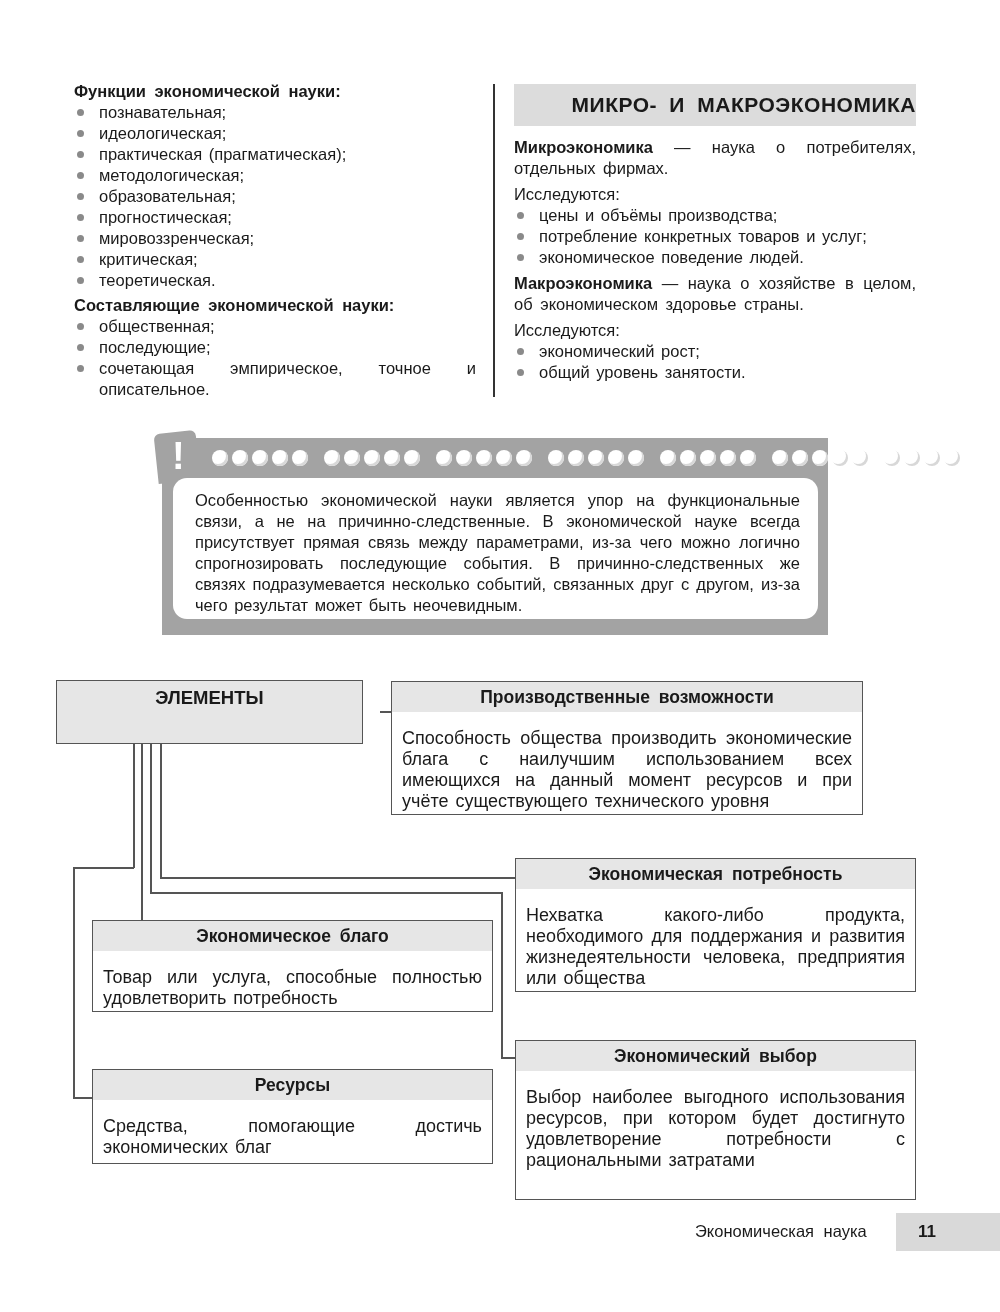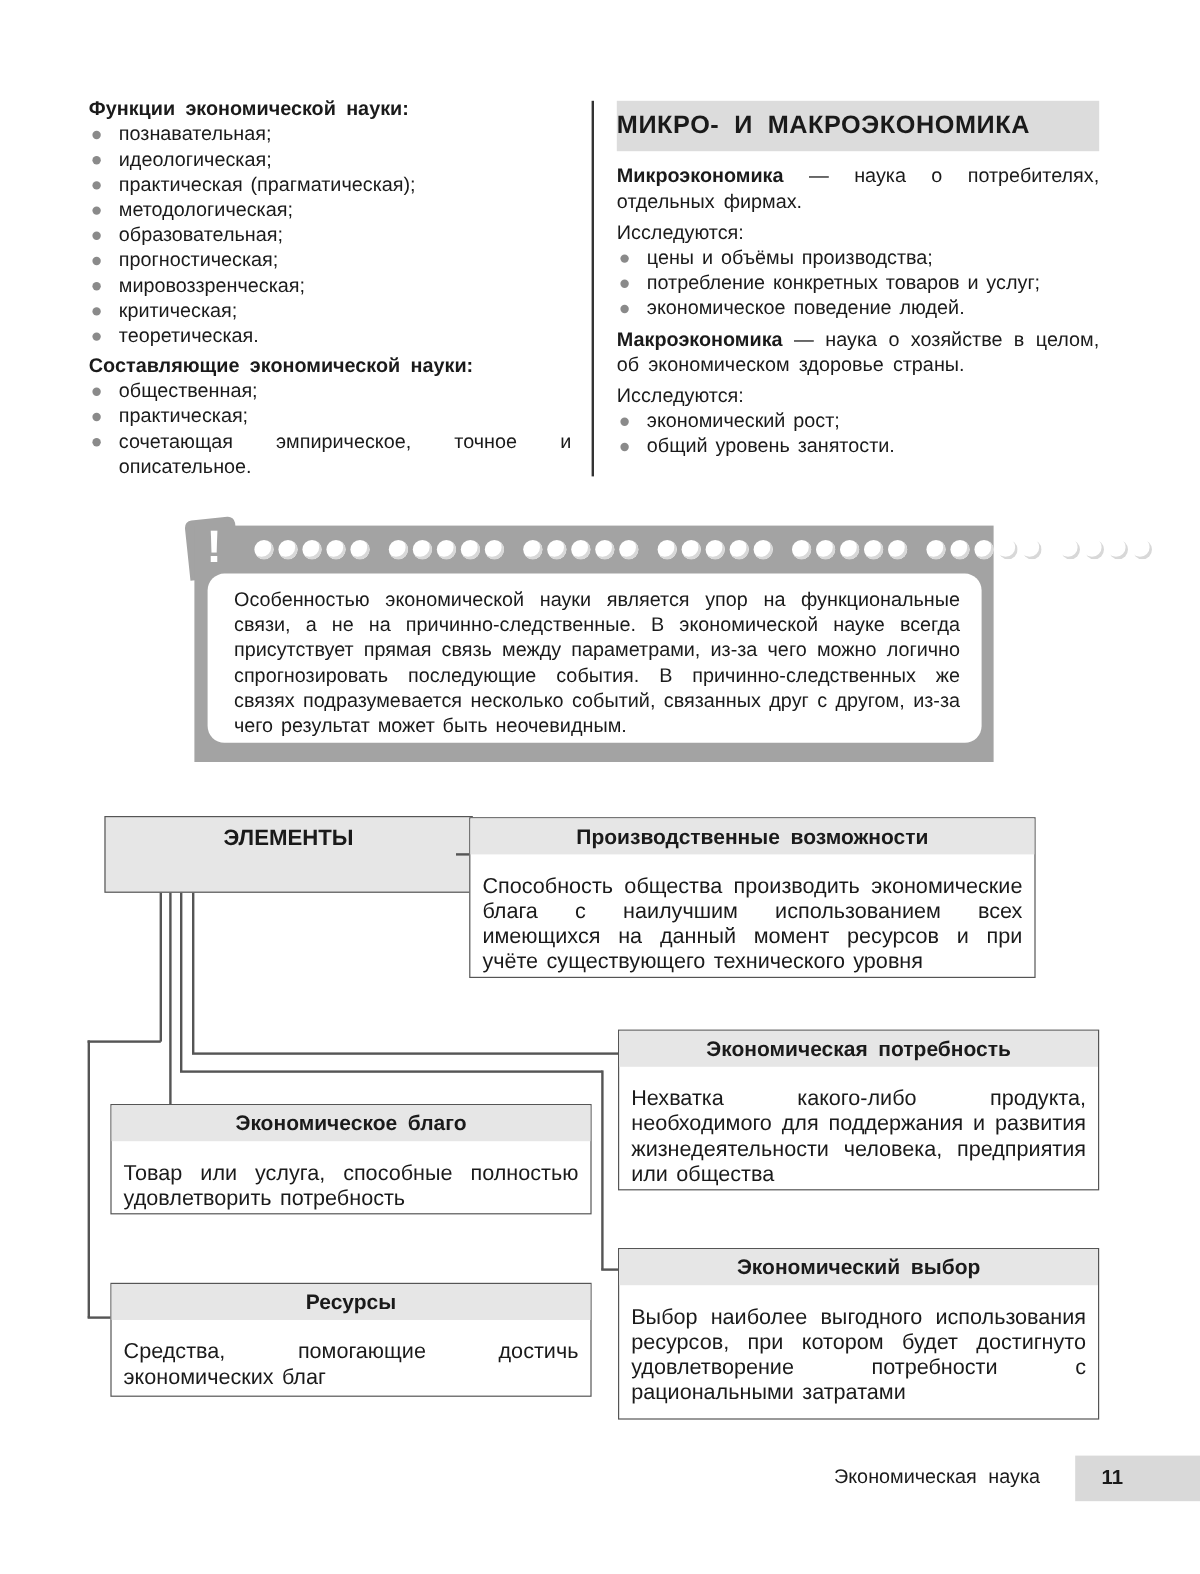--- a/index.html
+++ b/index.html
@@ -7,21 +7,21 @@
          font-family: "Liberation Sans", "DejaVu Sans", sans-serif; color: #1a1a1a; }
   .abs { position: absolute; }
   .txt { font-size: 16.5px; line-height: 21px; }
   .bold { font-weight: bold; }
   ul.bl { list-style: none; margin: 0; padding: 0; }
   ul.bl li { position: relative; padding-left: 25px; font-size: 16.5px; line-height: 21px; word-spacing: 2px; }
   ul.bl li::before { content: ""; position: absolute; left: 3px; top: 7px; width: 7px; height: 7px;
                      border-radius: 50%; background: #8a8a8a; }
   .justify { text-align: justify; }
   .sec-title { background: #dcdcdc; font-weight: bold; font-size: 21px; letter-spacing: 0.5px;
-               text-align: left; line-height: 42px; height: 42px; word-spacing: 6px; }
+               text-align: right; line-height: 42px; height: 42px; word-spacing: 6px; }
   .divider { background: #333; width: 1.5px; }
 
   
   .callout { background: #a3a3a3; }
   .callout-tab { background: #a3a3a3; border-radius: 6px 6px 0 0; transform: rotate(-6deg); }
   .excl { color: #fff; font-weight: bold; font-size: 38px; line-height: 40px; }
   .dots { display: flex; gap: 4px; align-items: center; }
   .dot { width: 16px; height: 16px; border-radius: 50%; background: #fff; box-shadow: inset -2px -2px 0 #d8d8d8; }
   .dot-gap { width: 8px; }
   .callout-inner { background: #ffffff; border-radius: 14px; padding: 12px 18px 12px 22px; box-sizing: border-box; }
@@ -52,21 +52,21 @@
     <li>методологическая;</li>
     <li>образовательная;</li>
     <li>прогностическая;</li>
     <li>мировоззренческая;</li>
     <li>критическая;</li>
     <li>теоретическая.</li>
   </ul>
   <div class="txt bold" style="margin-top:4px; word-spacing:4px;">Составляющие экономической науки:</div>
   <ul class="bl">
     <li>общественная;</li>
-    <li>практическая;</li>
+    <li>последующие;</li>
     <li class="justify" style="hyphens:auto;">сочетающая эмпирическое, точное и описательное.</li>
   </ul>
 </div>
 
 <div class="abs divider" style="left:493px; top:84px; height:313px;"></div>
 
 <div class="abs" style="left:514px; top:84px; width:402px;">
   <div class="sec-title">МИКРО- И МАКРОЭКОНОМИКА</div>
 
   <div class="txt justify" style="margin-top:11px; word-spacing:3px;">
@@ -132,21 +132,21 @@
     <span class="dot"></span>
       <span class="dot"></span>
       <span class="dot"></span>
       <span class="dot"></span>
   </div>
   <div class="abs callout-inner" style="left:11px; top:40px; width:645px; height:141px;">
     <p style="hyphens:auto;" lang="ru">Особенностью экономической науки является упор на функциональные связи, а не на причинно-следственные. В экономической науке всегда присутствует прямая связь между параметрами, из-за чего можно логично спрогнозировать последующие события. В причинно-следственных же связях подразумевается несколько событий, связанных друг с другом, из-за чего результат может быть неочевидным.</p>
   </div>
 </div>
 
-<div class="abs main-box" style="left:87px; top:680px; width:307px; height:64px;">
+<div class="abs main-box" style="left:56px; top:680px; width:307px; height:64px;">
   <div>ЭЛЕМЕНТЫ</div>
 </div>
 
 <div class="abs hl" style="left:380px; top:711px; width:12px;"></div>
 
 <div class="abs vl" style="left:133px; top:744px; height:124px;"></div>
 <div class="abs hl" style="left:73px; top:867px; width:61px;"></div>
 <div class="abs vl" style="left:73px; top:867px; height:231px;"></div>
 <div class="abs hl" style="left:73px; top:1097px; width:20px;"></div>
 
@@ -168,21 +168,21 @@
 <div class="abs box" style="left:515px; top:858px; width:401px; height:134px;">
   <div class="box-head">Экономическая потребность</div>
   <div class="box-body" lang="ru" style="hyphens:auto;">Нехватка какого-либо продукта, необходимого для поддержания и развития жизнедеятельности человека, предприятия или общества</div>
 </div>
 
 <div class="abs box" style="left:92px; top:920px; width:401px; height:92px;">
   <div class="box-head">Экономическое благо</div>
   <div class="box-body">Товар или услуга, способные полностью удовлетворить потребность</div>
 </div>
 
-<div class="abs box" style="left:515px; top:1040px; width:401px; height:143px;">
+<div class="abs box" style="left:515px; top:1040px; width:401px; height:160px;">
   <div class="box-head">Экономический выбор</div>
   <div class="box-body" lang="ru" style="hyphens:auto;">Выбор наиболее выгодного использования ресурсов, при котором будет достигнуто удовлетворение потребности с рациональными затратами</div>
 </div>
 
 <div class="abs box" style="left:92px; top:1069px; width:401px; height:95px;">
   <div class="box-head">Ресурсы</div>
   <div class="box-body" lang="ru" style="hyphens:auto;">Средства, помогающие достичь экономических благ</div>
 </div>
 
 <div class="abs footer-text" style="left:695px; top:1222px;">Экономическая наука</div>

